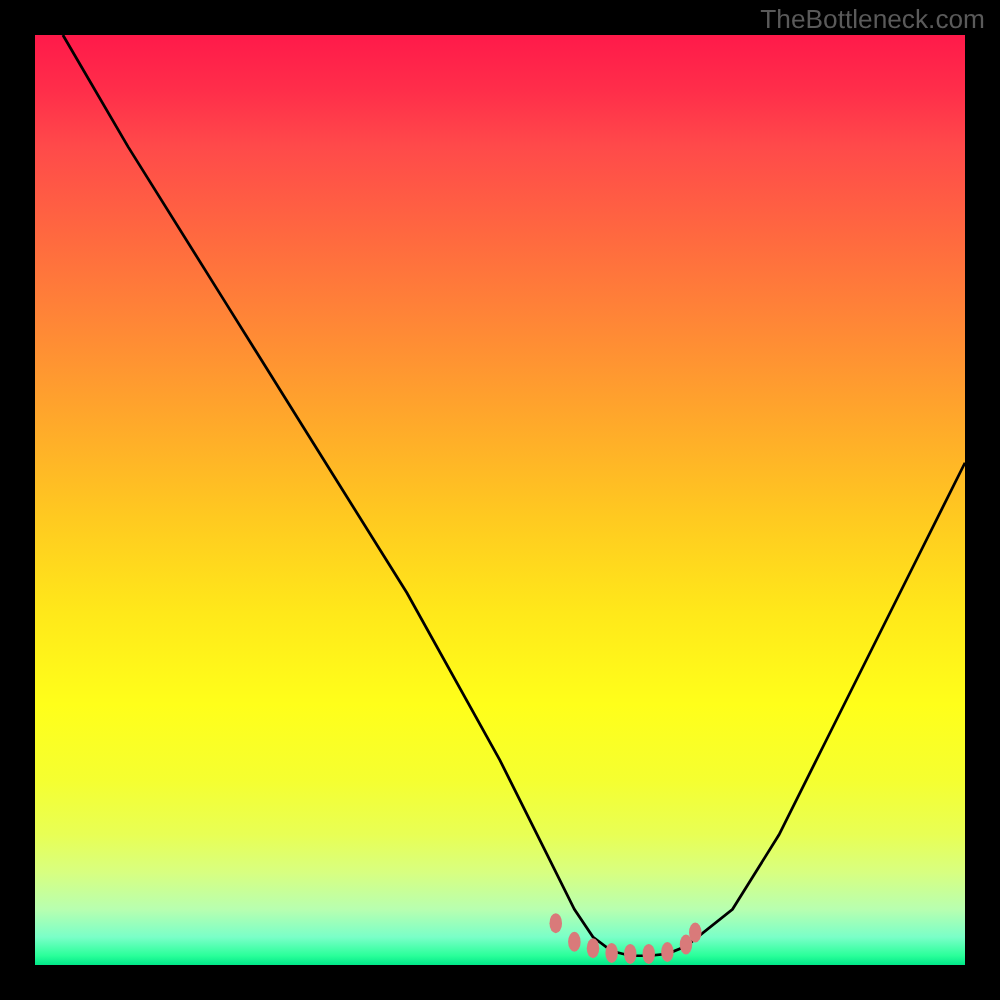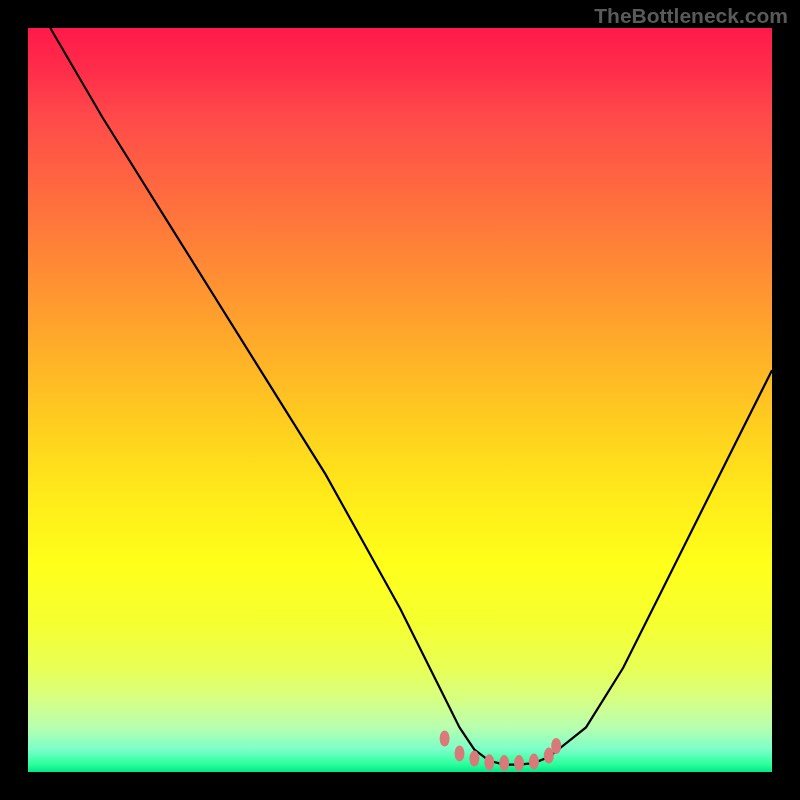--- a/index.html
+++ b/index.html
@@ -10,21 +10,21 @@
     background: #000;
     position: relative;
     font-family: Arial, sans-serif;
   }
   .watermark {
     position: absolute;
     top: 4px;
     right: 12px;
     color: #5a5a5a;
     font-size: 21px;
-    font-weight: 700;
+    font-weight: 400;
     z-index: 10;
     text-align: center;
   }
   .plot-area {
     position: absolute;
     left: 28px;
     top: 28px;
     width: 744px;
     height: 744px;
     background: linear-gradient(to bottom,

